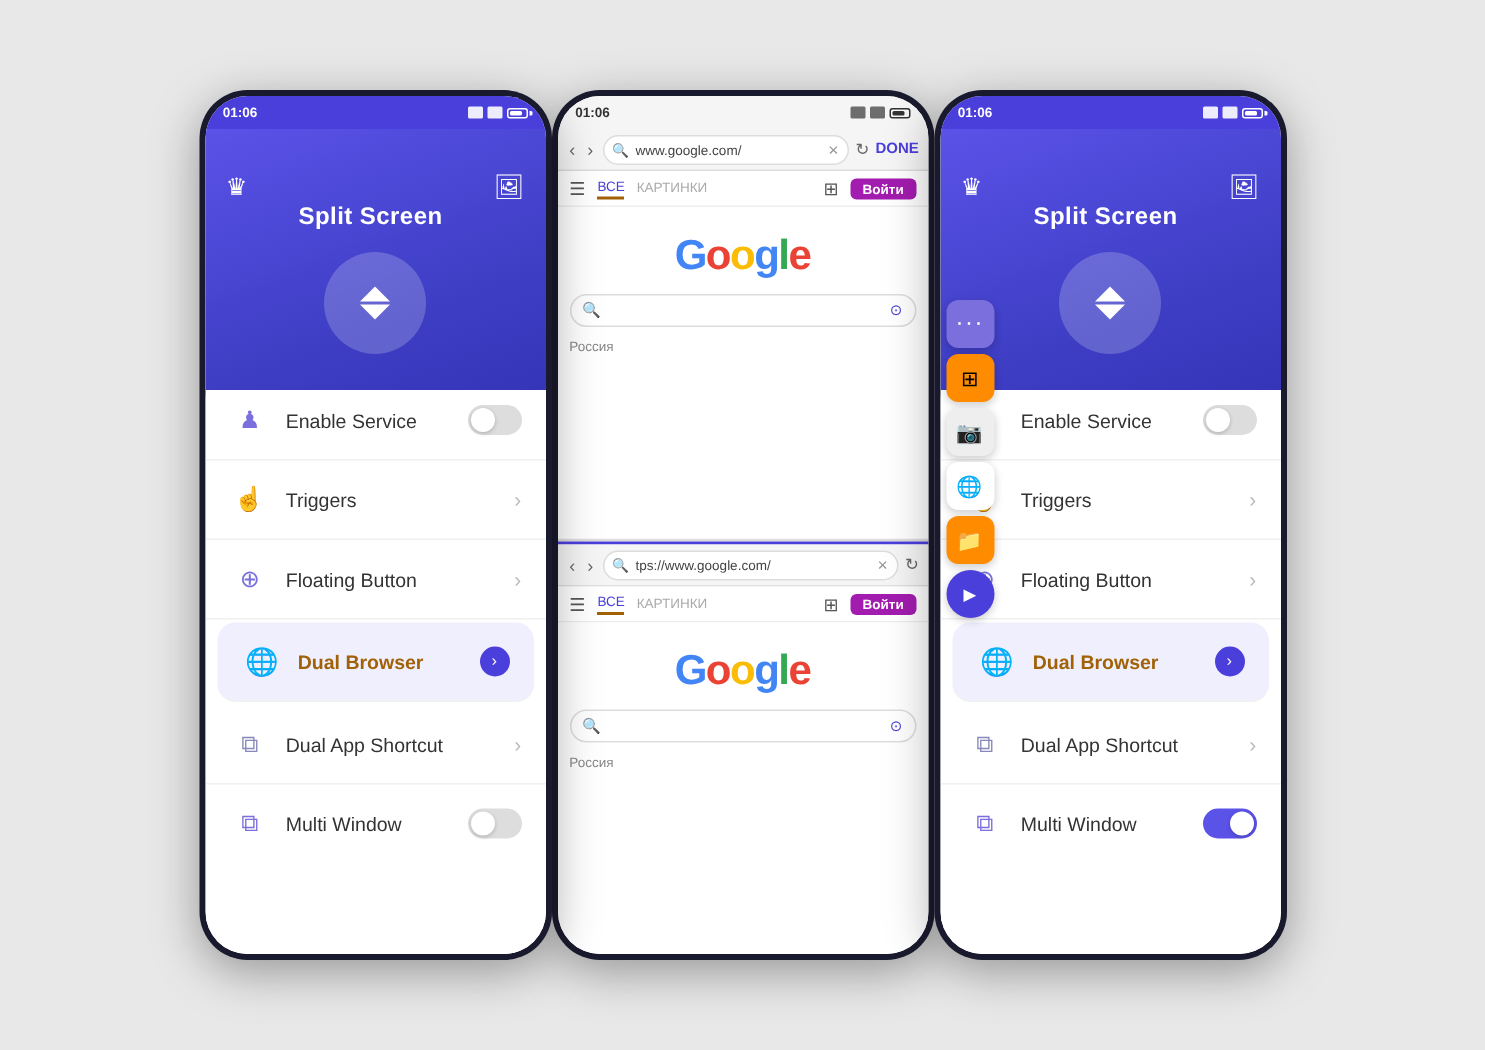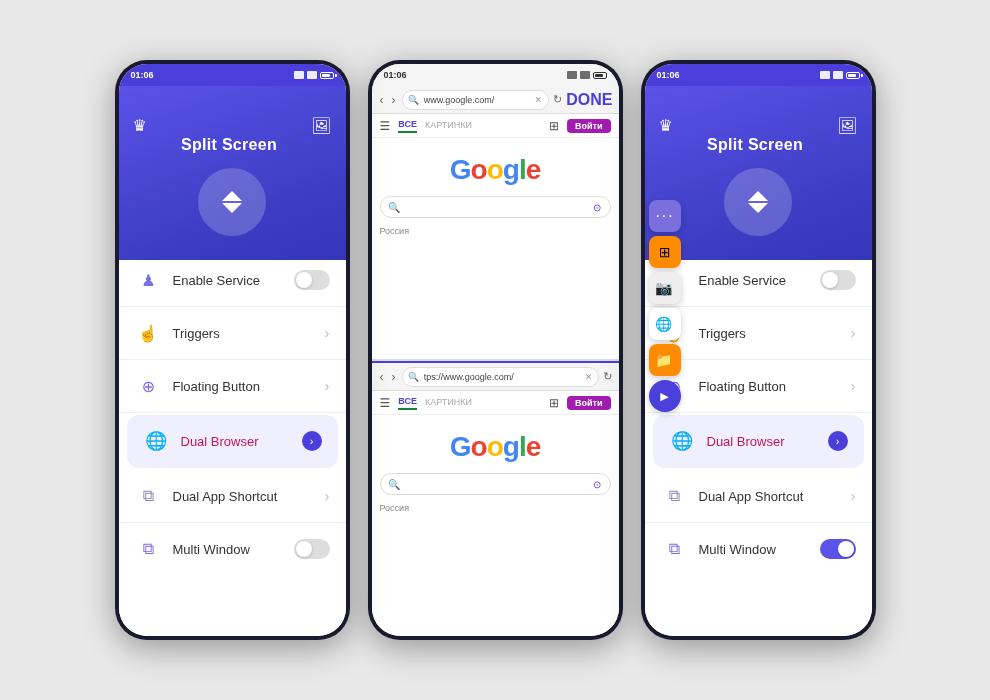--- a/index.html
+++ b/index.html
@@ -9,21 +9,20 @@
       justify-content: center;
       align-items: center;
       width: 990px;
       height: 700px;
       font-family: 'Arial', sans-serif;
       overflow: hidden;
     }
 
     .screens-container {
       display: flex;
-      gap: 18px;
       align-items: center;
       padding: 20px;
     }
 
     
     .phone {
       width: 235px;
       height: 580px;
       background: #1a1a2e;
       border-radius: 32px;
@@ -247,22 +246,22 @@
     }
 
     
     .menu-item.highlighted {
       background: #f0effe;
       border-radius: 12px;
       margin: 2px 8px;
     }
 
     .menu-item.highlighted .menu-item-label {
-      color: #be185d;
-      font-weight: 400;
+      color: #a16207;
+      font-weight: 700;
     }
 
     .menu-item.highlighted .menu-item-chevron {
       background: #4a3fdb;
       color: #fff;
       border-radius: 50%;
       width: 20px;
       height: 20px;
       display: flex;
       align-items: center;
@@ -348,21 +347,21 @@
       font-size: 9px;
       color: #999;
     }
 
     .browser-refresh {
       font-size: 11px;
       color: #666;
     }
 
     .browser-done {
-      font-size: 16px;
+      font-size: 10px;
       color: #4a3fdb;
       font-weight: bold;
     }
 
     .browser-toolbar {
       background: #fff;
       border-bottom: 1px solid #eee;
       padding: 3px 8px;
       display: flex;
       align-items: center;
@@ -376,22 +375,22 @@
     }
 
     .browser-tab {
       font-size: 9px;
       color: #aaa;
       padding-bottom: 2px;
     }
 
     .browser-tab.active {
       color: #4a3fdb;
-      border-bottom: 2px solid #15803d;
-      font-weight: bold;
+      border-bottom: 2px solid #a16207;
+      font-weight: normal;
     }
 
     .browser-grid-icon {
       font-size: 12px;
       color: #555;
       margin-left: auto;
     }
 
     .browser-login-btn {
       background: #a21caf;

